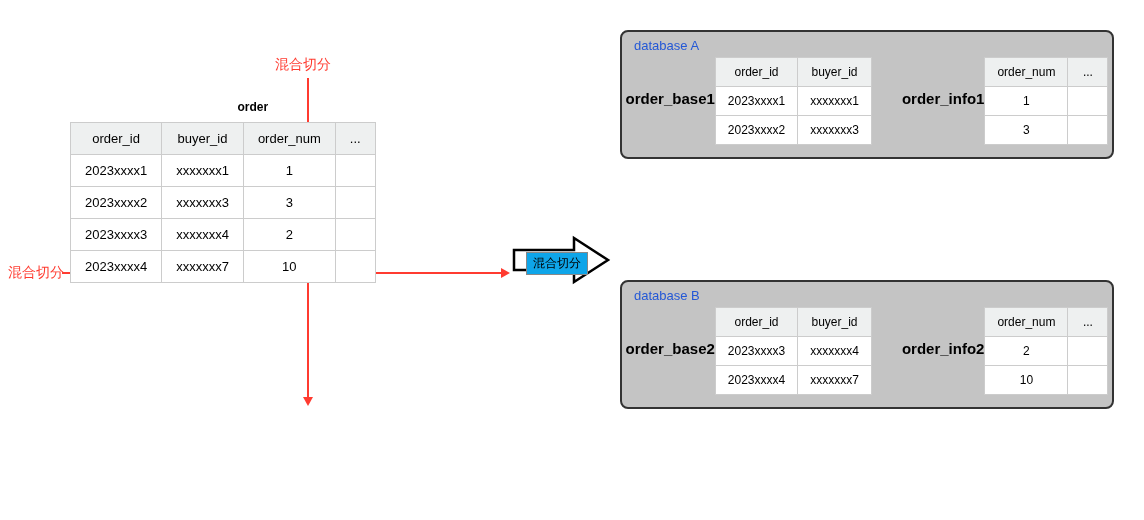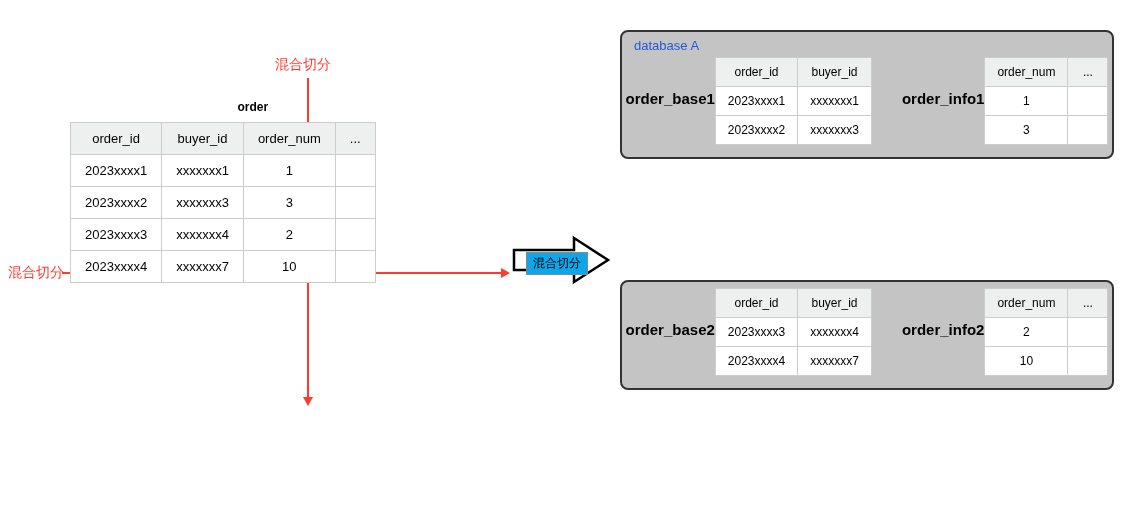--- a/index.html
+++ b/index.html
@@ -232,20 +232,21 @@
               <td>3</td>
               <td></td>
             </tr>
         </tbody>
       </table>
     </div>
   </div>
 </div>
 
 <div class="db-box db-b">
+  <div class="db-label">database B</div>
   <div class="db-inner">
     <div class="db-col">
       <div class="sub-title">order_base2</div>
       <table class="mini-table">
         <thead>
             <tr>
           <th>order_id</th>
           <th>buyer_id</th>
         </tr>
           </thead>

